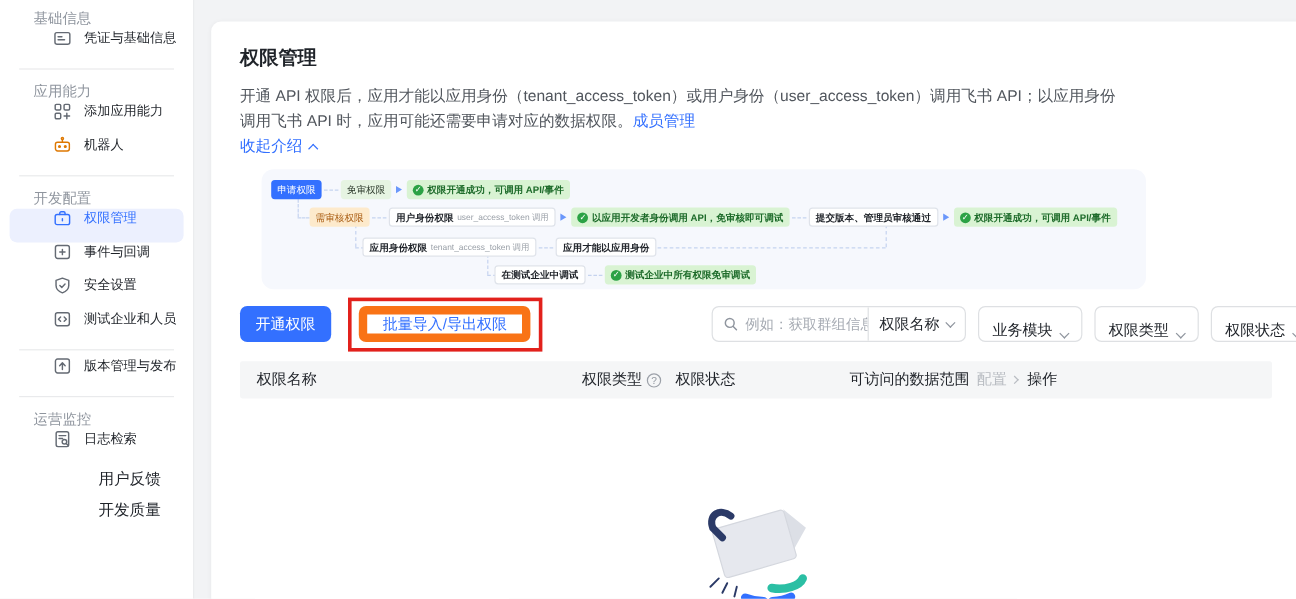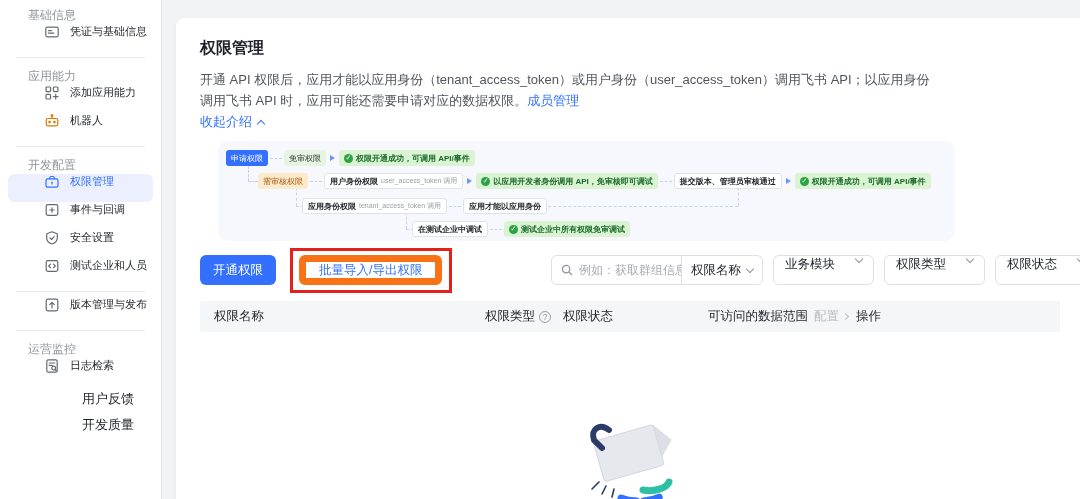--- a/index.html
+++ b/index.html
@@ -72,21 +72,21 @@
   .tools-right { margin-left:auto; display:flex; align-items:center; gap:10px; }
   .search { display:flex; align-items:center; height:30px; border:1px solid #dee0e3;
     border-radius:6px; background:#fff; width:212px; overflow:hidden; }
   .search input { border:0; outline:0; flex:1; min-width:0; font-size:12px; color:#1f2329;
     font-family:inherit; background:transparent; }
   .search input::placeholder { color:#a6abb3; }
   .search .mag { flex:none; margin:0 5px 0 8px; color:#8f959e; }
   .sep { width:1px; height:28px; background:#dee0e3; flex:none; }
   .stype { display:flex; align-items:center; gap:6px; padding:0 9px; font-size:12.5px;
     color:#1f2329; cursor:pointer; flex:none; }
-  .pill { display:flex; align-items:flex-start; gap:21px; height:30px; padding:0 11px;
+  .pill { display:flex; align-items:flex-end; gap:7px; height:30px; padding:0 11px;
     border:1px solid #dee0e3; border-radius:6px; background:#fff; font-size:12.5px;
     color:#1f2329; white-space:nowrap; cursor:pointer; flex:none; }
   
   .thead { margin-top:15px; width:860px; height:31px; background:#f5f6f7; border-radius:2px;
     display:grid; grid-template-columns:285px 78px 145px 148px 1fr; align-items:center;
     font-size:12.5px; color:#1f2329; }
   .thead .cell { display:flex; align-items:center; }
   .thead .cell:first-child { padding-left:14px; }
   .help { width:12px; height:12px; border:1px solid #9ca1a9; border-radius:50%; color:#8f959e;
     font-size:8.5px; display:inline-flex; align-items:center; justify-content:center; margin-left:4px; }

